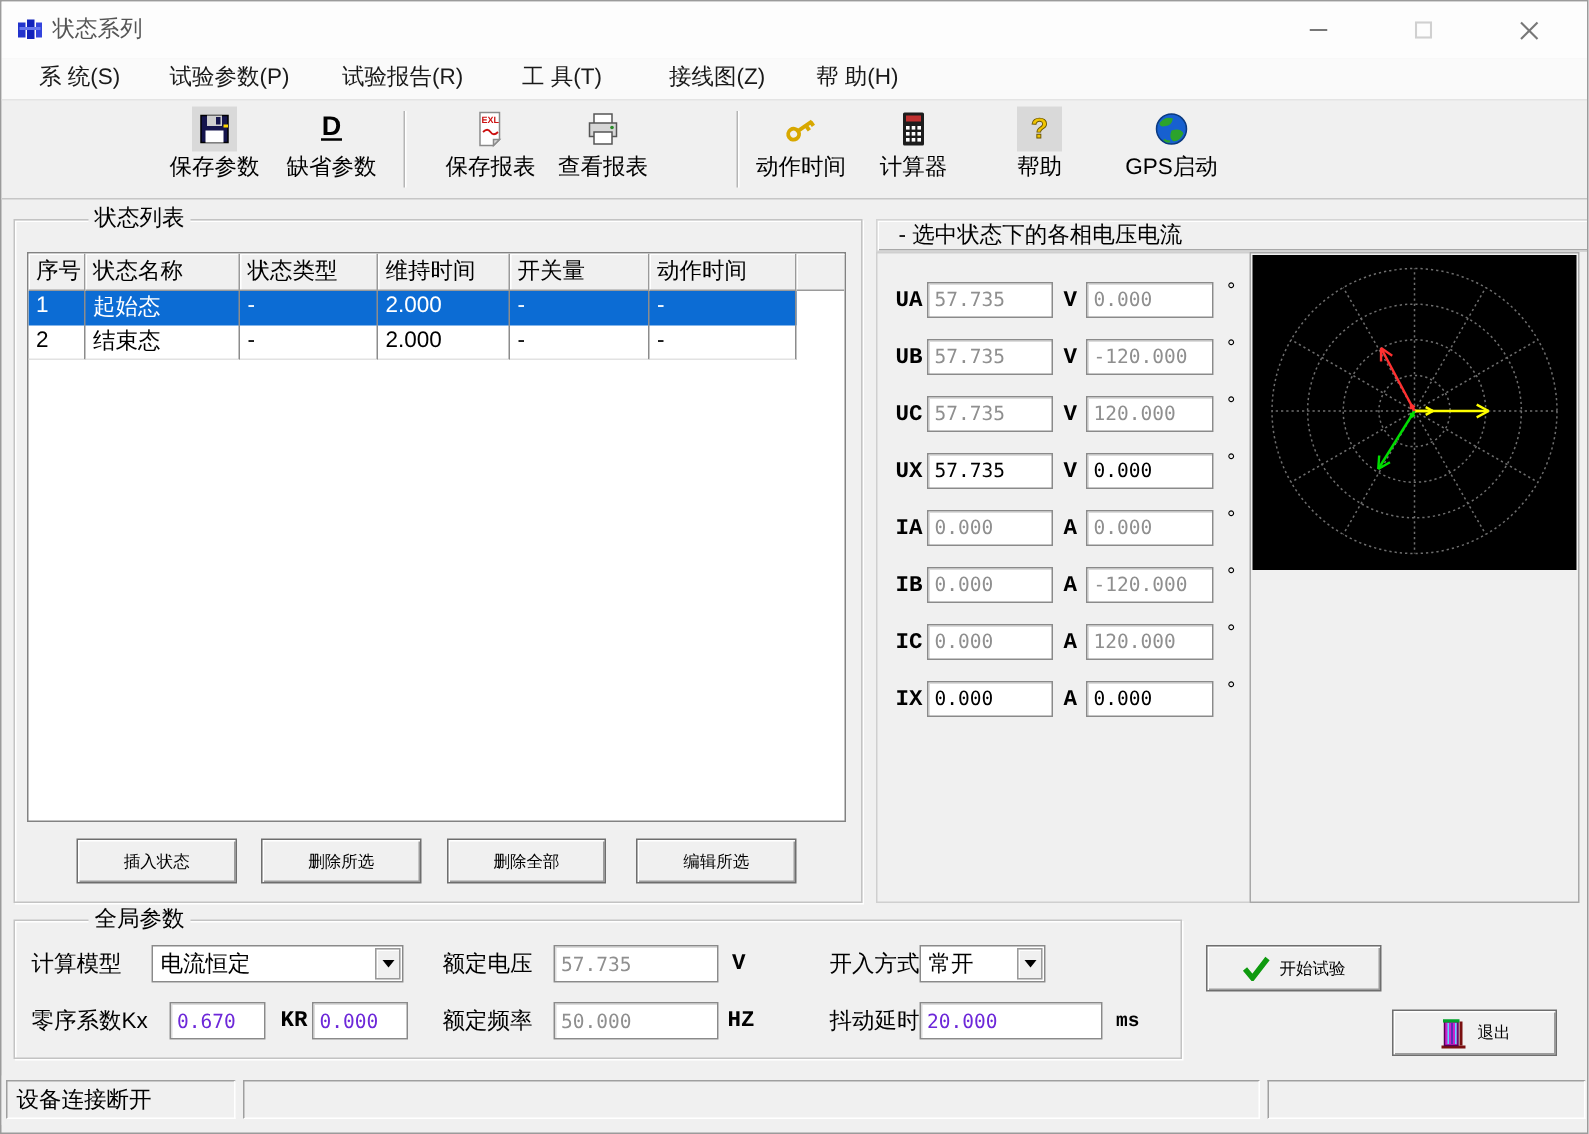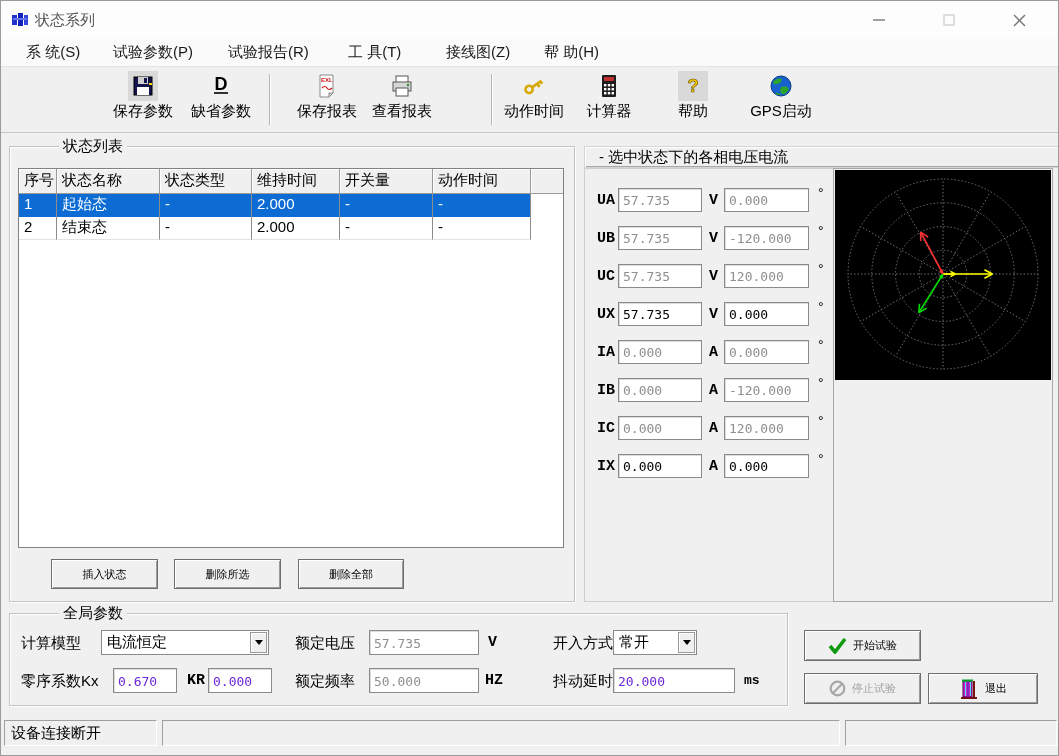--- a/index.html
+++ b/index.html
@@ -271,20 +271,23 @@
   </div>
 
   <div class="btn3d" id="btn-insert">
       <span>插入状态</span>
     </div>
   <div class="btn3d" id="btn-del-sel">
       <span>删除所选</span>
     </div>
   <div class="btn3d" id="btn-del-all">
       <span>删除全部</span>
+    </div>
+  <div class="btn3d" id="btn-edit">
+      <span>编辑所选</span>
     </div>
 
   <div id="phase-caption">- 选中状态下的各相电压电流</div>
 
   <div id="phase-fields">
 
     <div class="frow" style="top:19px">
       <span class="flabel">UA</span>
       <div class="fbox val off">57.735</div>
       <span class="funit">V</span>
@@ -414,27 +417,20 @@
   <span class="glabel" style="left:552px; top:667px;">抖动延时</span>
   <div class="ginput" style="left:612px; top:667px; width:122px;">20.000</div>
   <span class="glabel" style="left:743px; top:667px; font-family:'Liberation Mono',monospace; font-weight:bold; font-size:13px;">ms</span>
 
   <div class="btn3d" id="btn-start">
     <svg width="19" height="17">
         <path d="M2 9 l5 6 L17 2" stroke="#0f9a0f" stroke-width="3.6" fill="none"></path>
       </svg>
     <span>开始试验</span>
   </div>
-  <div class="btn3d disabled" id="btn-stop">
-    <svg width="17" height="17">
-      <circle cx="8.5" cy="8.5" r="6.8" stroke="#a8a8a8" stroke-width="2.2" fill="none"></circle>
-      <line x1="3.8" y1="13.2" x2="13.2" y2="3.8" stroke="#a8a8a8" stroke-width="2.2"></line>
-    </svg>
-    <span>停止试验</span>
-  </div>
   <div class="btn3d" id="btn-exit">
     <svg width="20" height="22" viewBox="0 0 20 22">
       <rect x="2" y="19" width="16" height="2" fill="#7a1010"></rect>
       <rect x="4" y="3" width="9" height="16" fill="#cc22cc" stroke="#550055"></rect>
       <line x1="6.5" y1="4" x2="6.5" y2="18" stroke="#55ddff" stroke-width="1"></line>
       <line x1="9" y1="4" x2="9" y2="18" stroke="#3333aa" stroke-width="1"></line>
       <line x1="11.5" y1="4" x2="11.5" y2="18" stroke="#55ddff" stroke-width="1"></line>
       <rect x="3" y="1.5" width="11" height="2.2" fill="#00a22a"></rect>
       <path d="M15 3 v16" stroke="#7a1010" stroke-width="2"></path>
     </svg>

